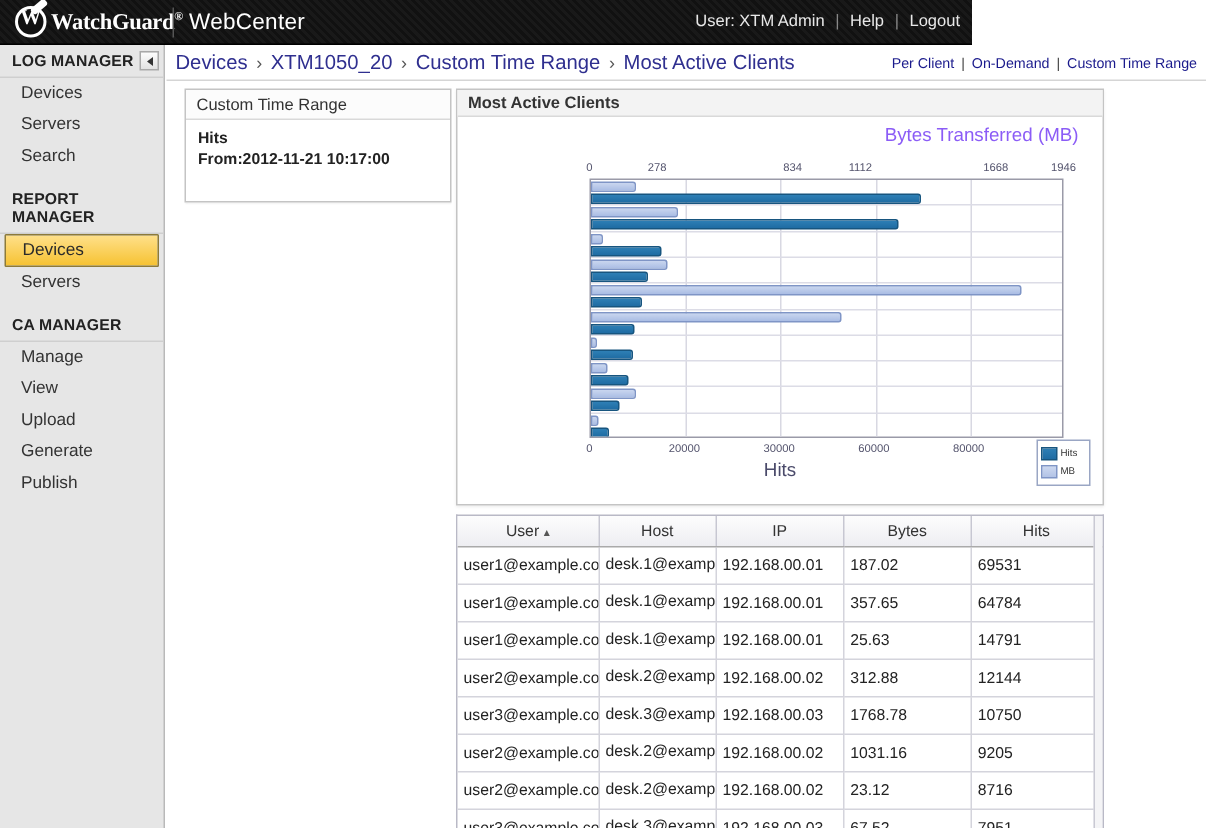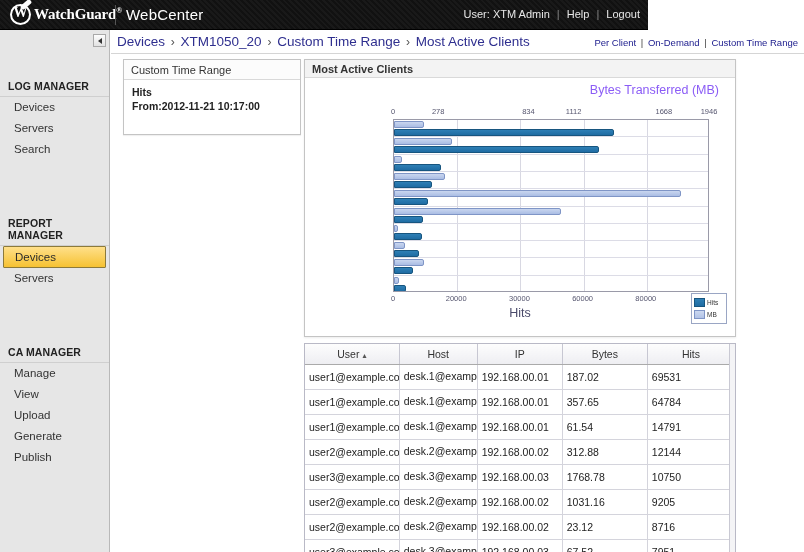--- a/index.html
+++ b/index.html
@@ -67,21 +67,20 @@
   }
   .collapse-btn .tri{
     width:0;height:0;border-top:3.5px solid transparent;
     border-bottom:3.5px solid transparent;border-right:4px solid #333;
   }
   .nav-group{ margin-top:0; }
   .nav-head{
     font-size:10.5px; font-weight:bold; color:#222;
     letter-spacing:.1px; padding:5px 0 4px 8px;
     border-bottom:1px solid #cfcfcf;
-    margin-top:45px;
   }
   .nav-item{
     font-size:11.5px; color:#333; padding:3px 0 3px 14px;
     line-height:14px; cursor:pointer;
     border-bottom:1px solid transparent;
   }
   .nav-item.active{
     background:linear-gradient(#ffe08a,#f6c232);
     border:1px solid #8c7a3a; color:#2b2b2b;
     margin:0 3px; padding-left:11px; border-radius:1px;
@@ -419,21 +418,21 @@
               <td class="col-user">user1@example.co</td>
               <td class="col-host wrapcell">desk.1@example.com</td>
               <td class="col-ip">192.168.00.01</td>
               <td class="col-bytes">357.65</td>
               <td class="col-hits">64784</td>
             </tr>
             <tr>
               <td class="col-user">user1@example.co</td>
               <td class="col-host wrapcell">desk.1@example.com</td>
               <td class="col-ip">192.168.00.01</td>
-              <td class="col-bytes">61.54</td>
+              <td class="col-bytes">25.63</td>
               <td class="col-hits">14791</td>
             </tr>
             <tr>
               <td class="col-user">user2@example.co</td>
               <td class="col-host wrapcell">desk.2@example.com</td>
               <td class="col-ip">192.168.00.02</td>
               <td class="col-bytes">312.88</td>
               <td class="col-hits">12144</td>
             </tr>
             <tr>

